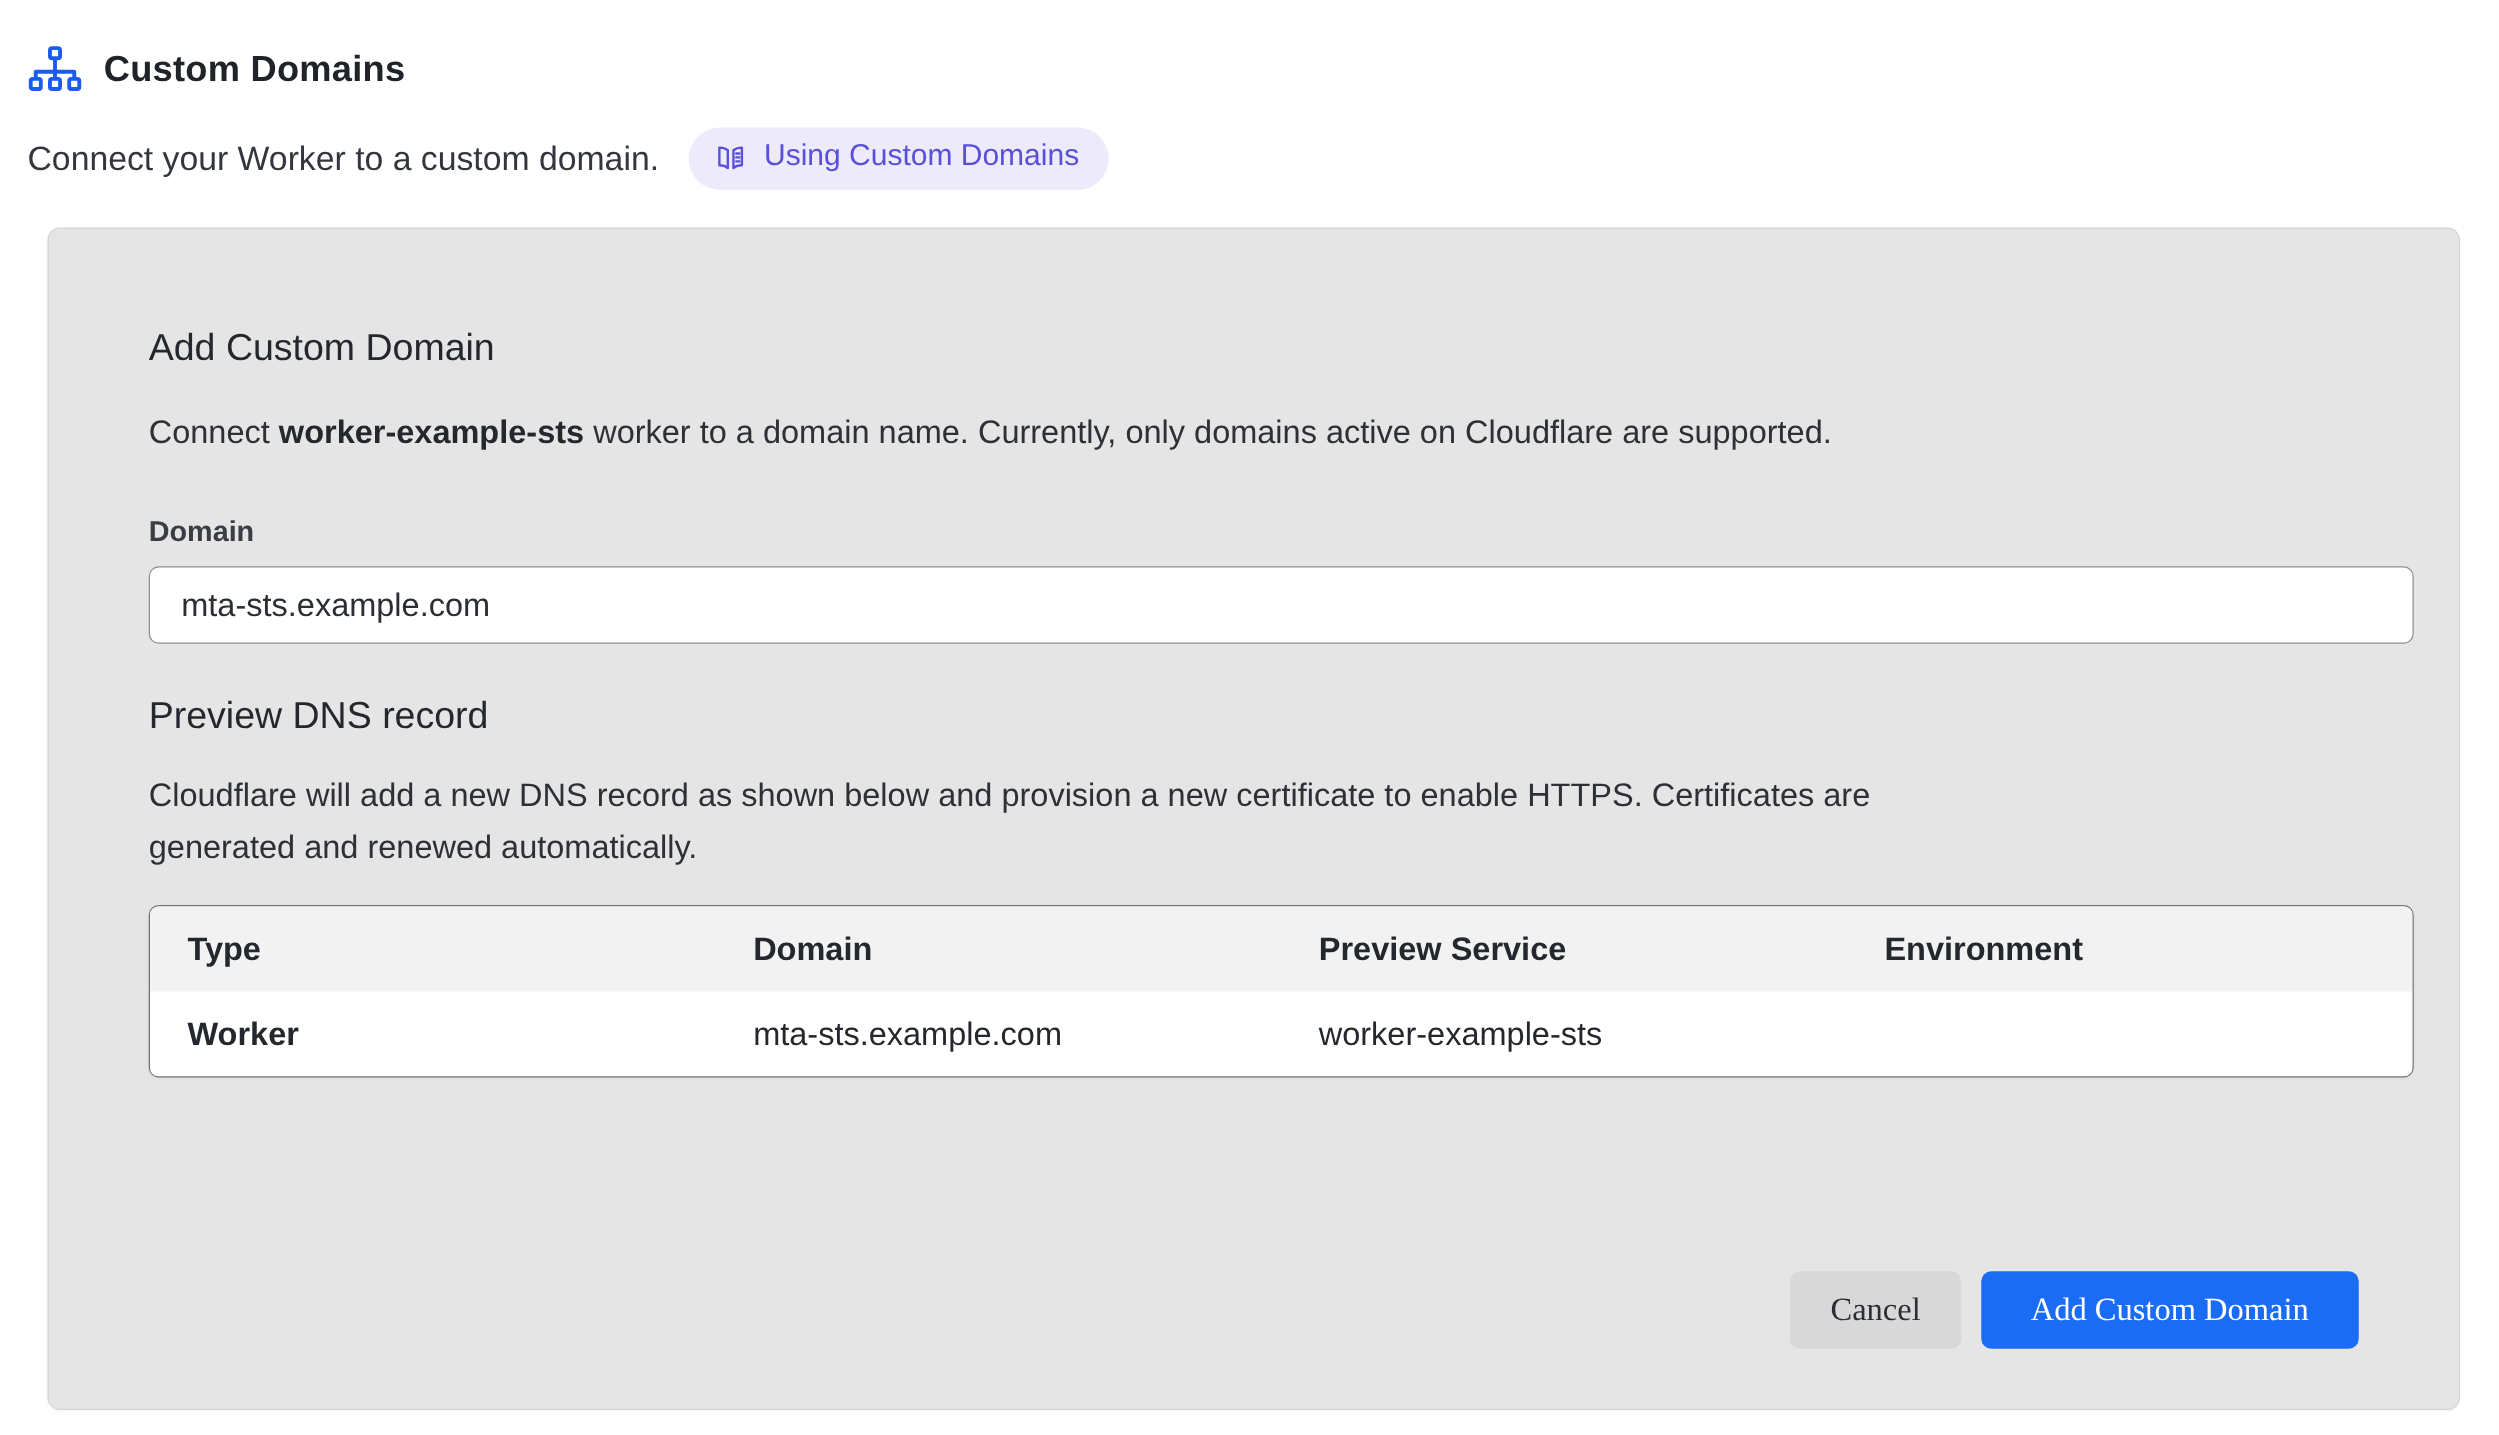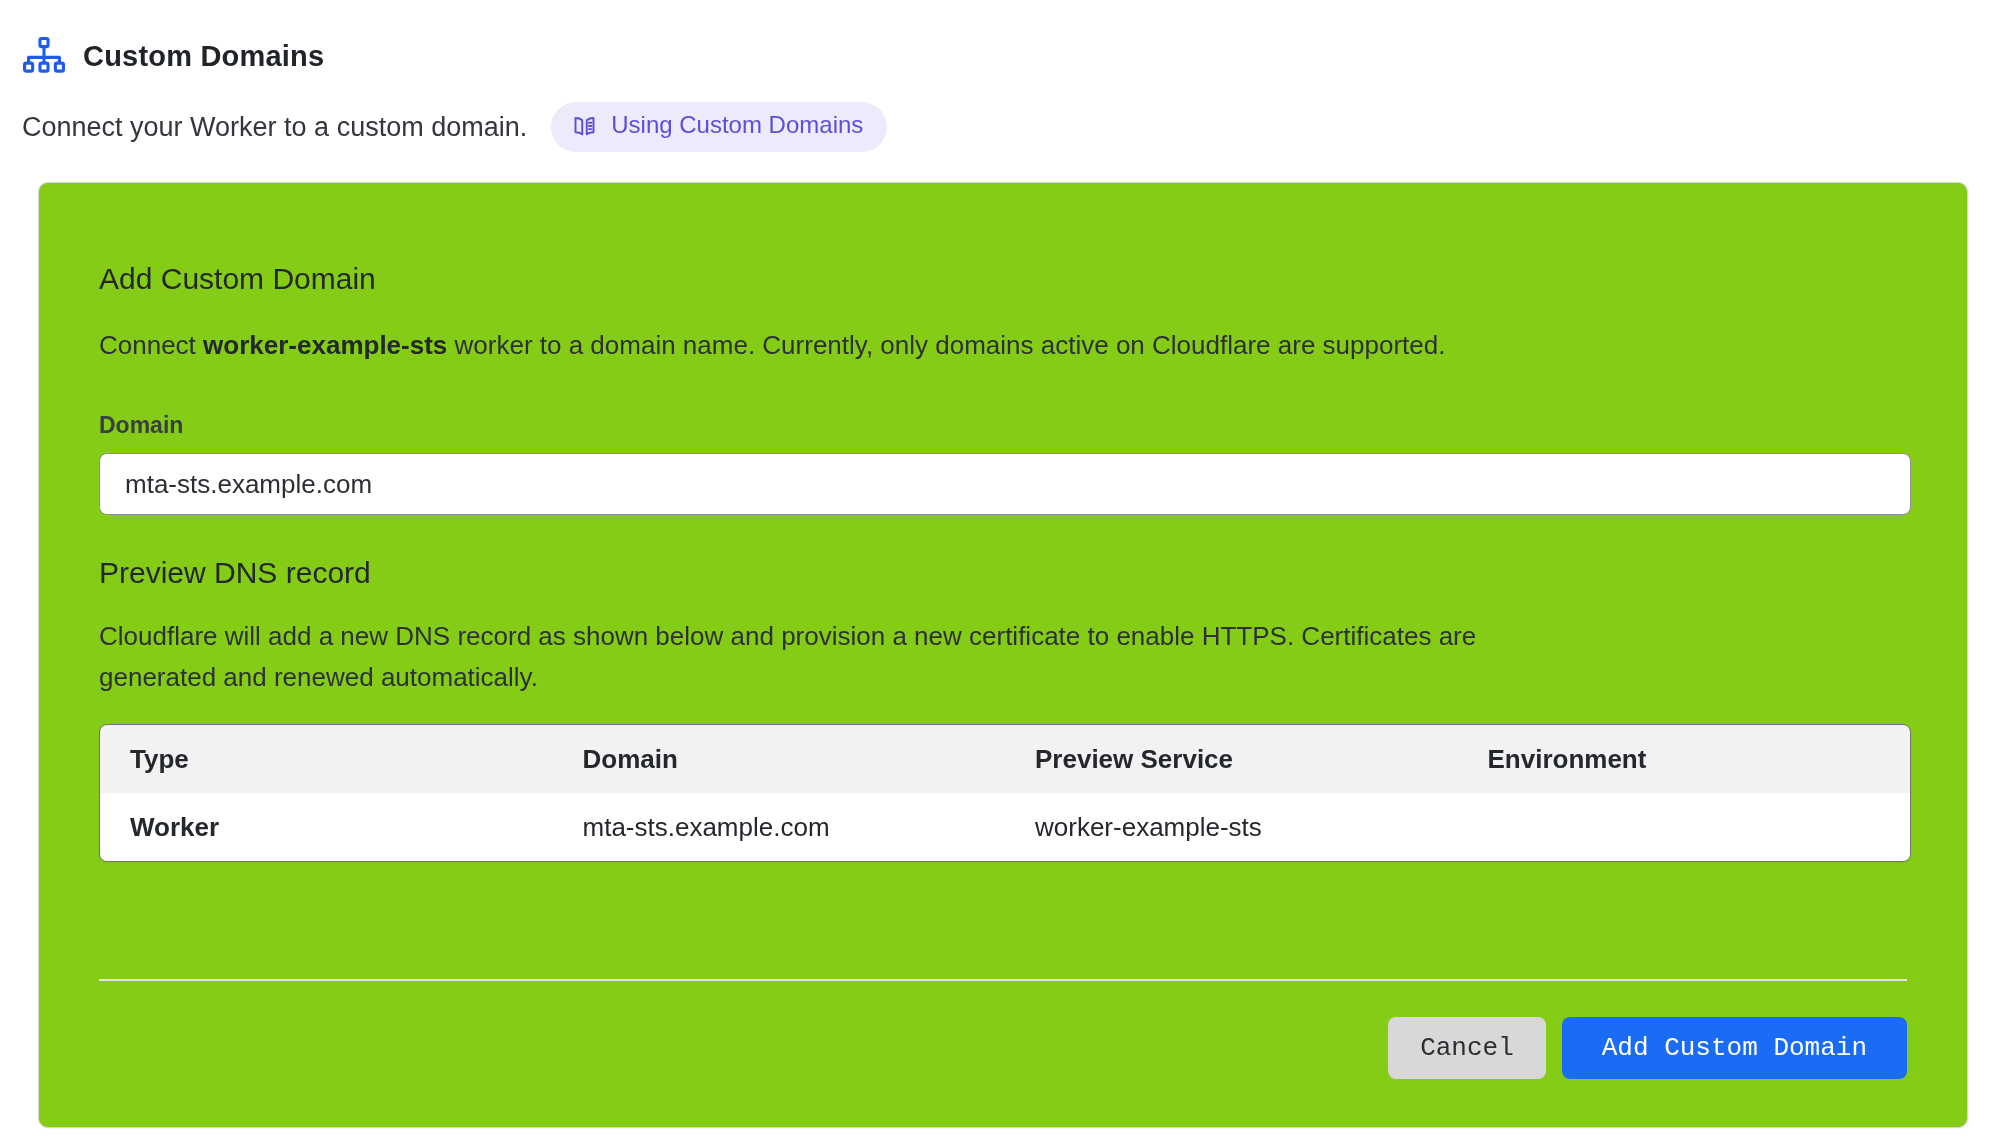--- a/index.html
+++ b/index.html
@@ -23,24 +23,24 @@
     background: #eceafb; color: #5a4fd9;
     font-size: 24px; line-height: 1;
     padding: 11px 24px 12px 20px; border-radius: 26px;
     cursor: pointer; user-select: none;
   }
   .docs-badge svg { display: block; }
 
   .card {
     margin: 30px 0 0 38px;
     width: 1930px; height: 946px;
-    background: #84cc16;
+    background: #e5e5e5;
     border: 1px solid #d4d4d4;
     border-radius: 10px;
-    padding: 0 60px;
+    padding: 0 80px;
     box-shadow: 0 1px 2px rgba(0,0,0,.04);
   }
   .dialog-heading {
     font-size: 30px; font-weight: 500; color: #24282d;
     margin: 0; line-height: 35px;
   }
   .h-add { padding-top: 78px; }
   .h-preview { margin-top: 40px; }
 
   .desc { margin-top: 34px; font-size: 26px; color: #2d3136; line-height: 30px; }
@@ -78,21 +78,21 @@
   .thead .cell { font-weight: 600; color: #24282d; }
   .tbody { background: #ffffff; }
   .cell { padding-left: 30px; font-size: 26px; color: #24282d; }
   .cell-bold { font-weight: 700; }
 
   .footer-divider { margin-top: 117px; border: 0; border-top: 2px solid #e4e4e4; }
 
   .actions { margin-top: 36px; display: flex; justify-content: flex-end; gap: 16px; }
   .btn {
     height: 62px; border: none; border-radius: 8px;
-    font-family: Liberation Mono, monospace;
+    font-family: Liberation Serif, serif;
     font-size: 26px; line-height: 1;
     cursor: pointer; padding: 0 32px;
   }
   .btn-cancel { background: #d8d8d8; color: #2b2e33; }
   .btn-primary { background: #1a6cf5; color: #ffffff; padding: 0 40px; }
 </style>
 </head>
 <body>
 
 <div class="header">

